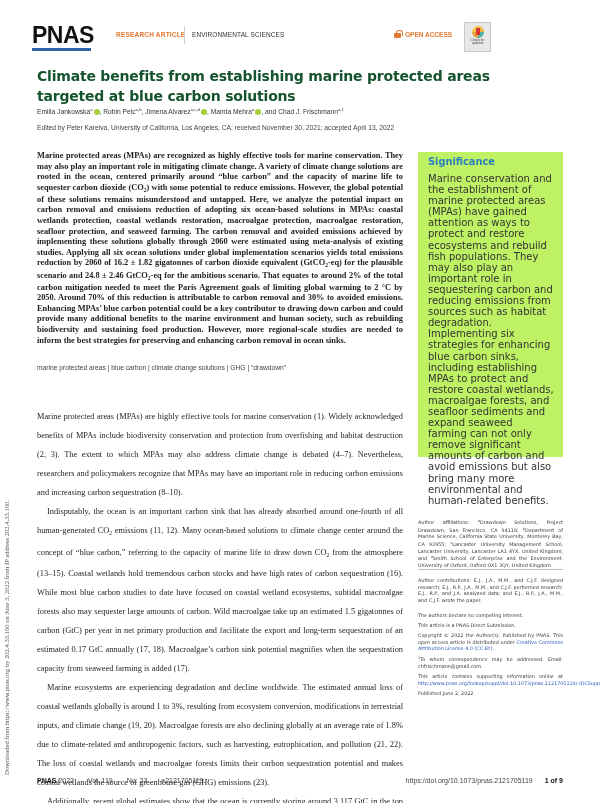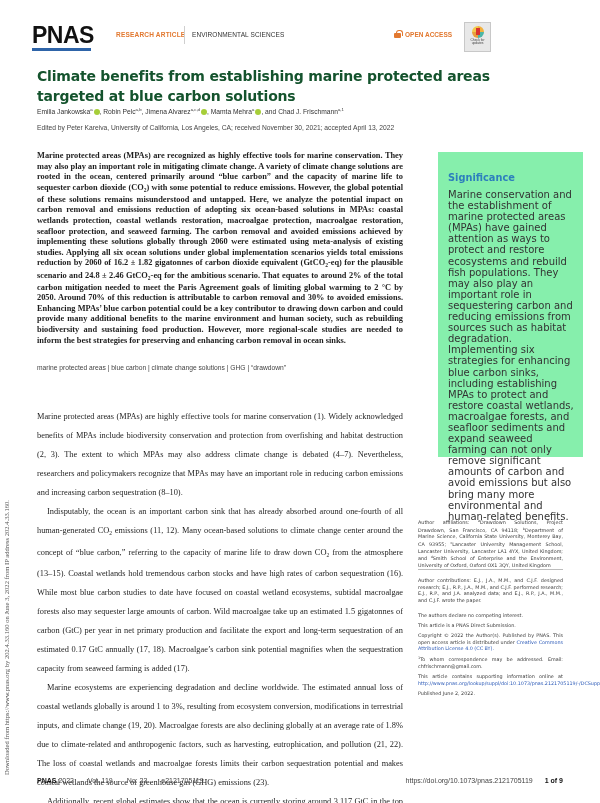--- a/index.html
+++ b/index.html
@@ -27,21 +27,21 @@
   .orcid { display: inline-block; width: 6px; height: 6px; border-radius: 50%; background: #a6ce39; vertical-align: -0.5px; margin-left: 1px; }
   .edited { position: absolute; left: 37px; top: 124px; font-family: "Liberation Sans", sans-serif; font-size: 6.7px; color: #444; white-space: nowrap; }
 
   .col-main { position: absolute; left: 37px; width: 366px; }
   .abstract { top: 151px; font-size: 8.35px; line-height: 10.6px; font-weight: bold; text-align: justify; color: #1e1e1e; }
   .keywords { top: 364px; font-family: "Liberation Sans", sans-serif; font-size: 6.7px; color: #444; white-space: nowrap; }
   .body { top: 407px; font-size: 8.35px; line-height: 19px; text-align: justify; color: #1e1e1e; }
   .body p + p { text-indent: 10px; }
   sub { font-size: 5.5px; vertical-align: -1.5px; }
 
-  .sig { position: absolute; left: 438px; top: 152px; width: 145px; height: 305px; background: #86efac; padding: 20px 9px 0 10px; }
+  .sig { position: absolute; left: 418px; top: 152px; width: 145px; height: 305px; background: #bef264; padding: 4px 9px 0 10px; }
   .sig-title { font-family: "DejaVu Sans", sans-serif; font-weight: bold; font-size: 9.8px; color: #2d7fbd; margin-bottom: 6px; }
   .sig-text { font-family: "DejaVu Sans", sans-serif; font-size: 10px; line-height: 11.1px; color: #333; }
 
   .side { position: absolute; left: 418px; width: 145px; font-family: "DejaVu Sans", sans-serif; font-size: 4.85px; line-height: 6.65px; color: #3a3a3a; text-align: justify; }
   .side sup { font-size: 3.4px; vertical-align: 2px; }
   .aff { top: 518px; }
   .side-rule { position: absolute; left: 418px; top: 569px; width: 145px; height: 1px; background: #bdbdbd; }
   .contrib { top: 577px; }
   .notes { top: 612px; }
   .notes div { margin-bottom: 3.4px; }

